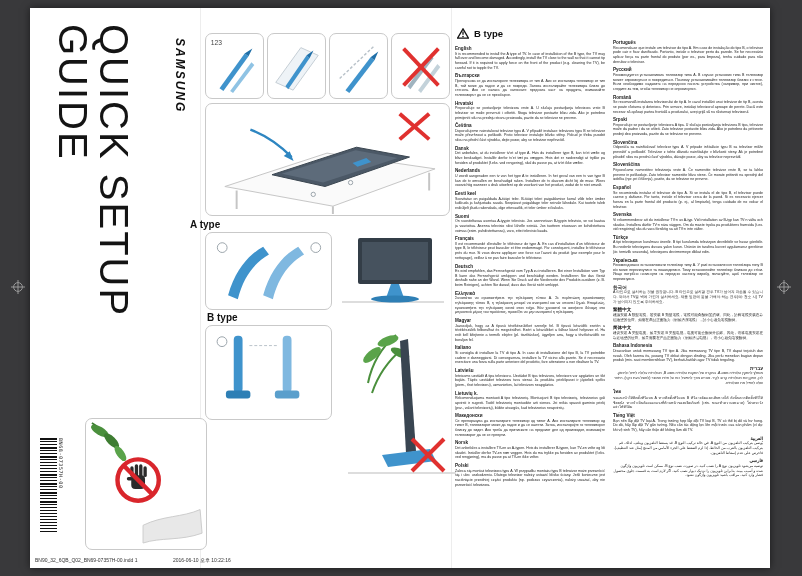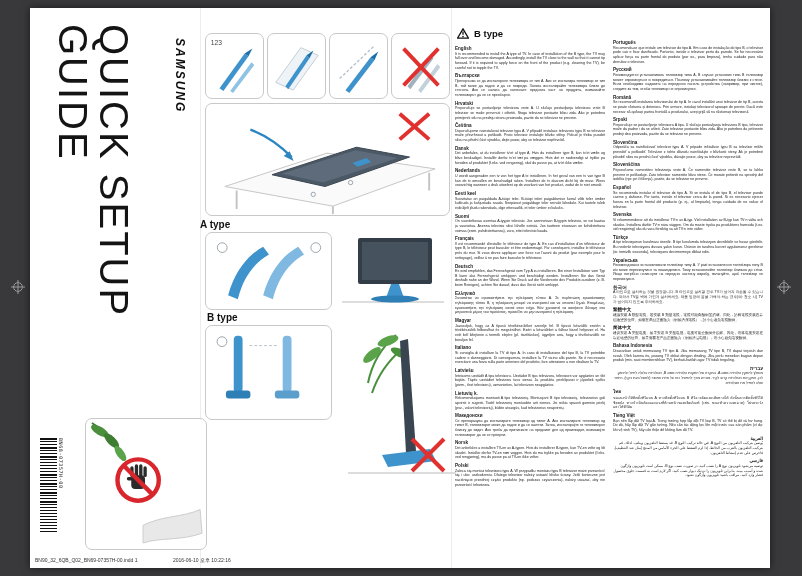--- a/index.html
+++ b/index.html
@@ -109,21 +109,21 @@
         <polygon points="148,60 162,55 167,59 153,64" fill="#3f93cc"></polygon>
         <path d="M44,26 C60,32 74,42 86,54" stroke="#2e86c1" stroke-width="2.5" fill="none"></path>
         <polygon points="88,58 78,53 84,48" fill="#2e86c1"></polygon>
         <line x1="196" y1="10" x2="226" y2="36" stroke="#e0312f" stroke-width="4"></line>
         <line x1="226" y1="10" x2="196" y2="36" stroke="#e0312f" stroke-width="4"></line>
         <circle cx="108" cy="92" r="2.2" fill="none" stroke="#9aa3aa"></circle>
         <circle cx="146" cy="80" r="2.2" fill="none" stroke="#9aa3aa"></circle>
       </svg>
     </div>
 
-    <div class="typelabel" style="left:170px;top:211px">A type</div>
+    <div class="typelabel" style="left:160px;top:211px">A type</div>
 
     <div class="pbox apartsbox">
       <svg width="125" height="76" viewBox="0 0 127 78">
         <path d="M22,64 C30,36 44,22 58,14 L64,22 C50,30 38,44 32,68 Z" fill="#3f93cc"></path>
         <path d="M58,64 C66,36 80,22 94,14 L100,22 C86,30 74,44 68,68 Z" fill="#7fb8e0"></path>
         <circle cx="16" cy="15" r="5" fill="#fff" stroke="#9aa3aa"></circle>
         <circle cx="112" cy="15" r="5" fill="#fff" stroke="#9aa3aa"></circle>
       </svg>
     </div>
 

